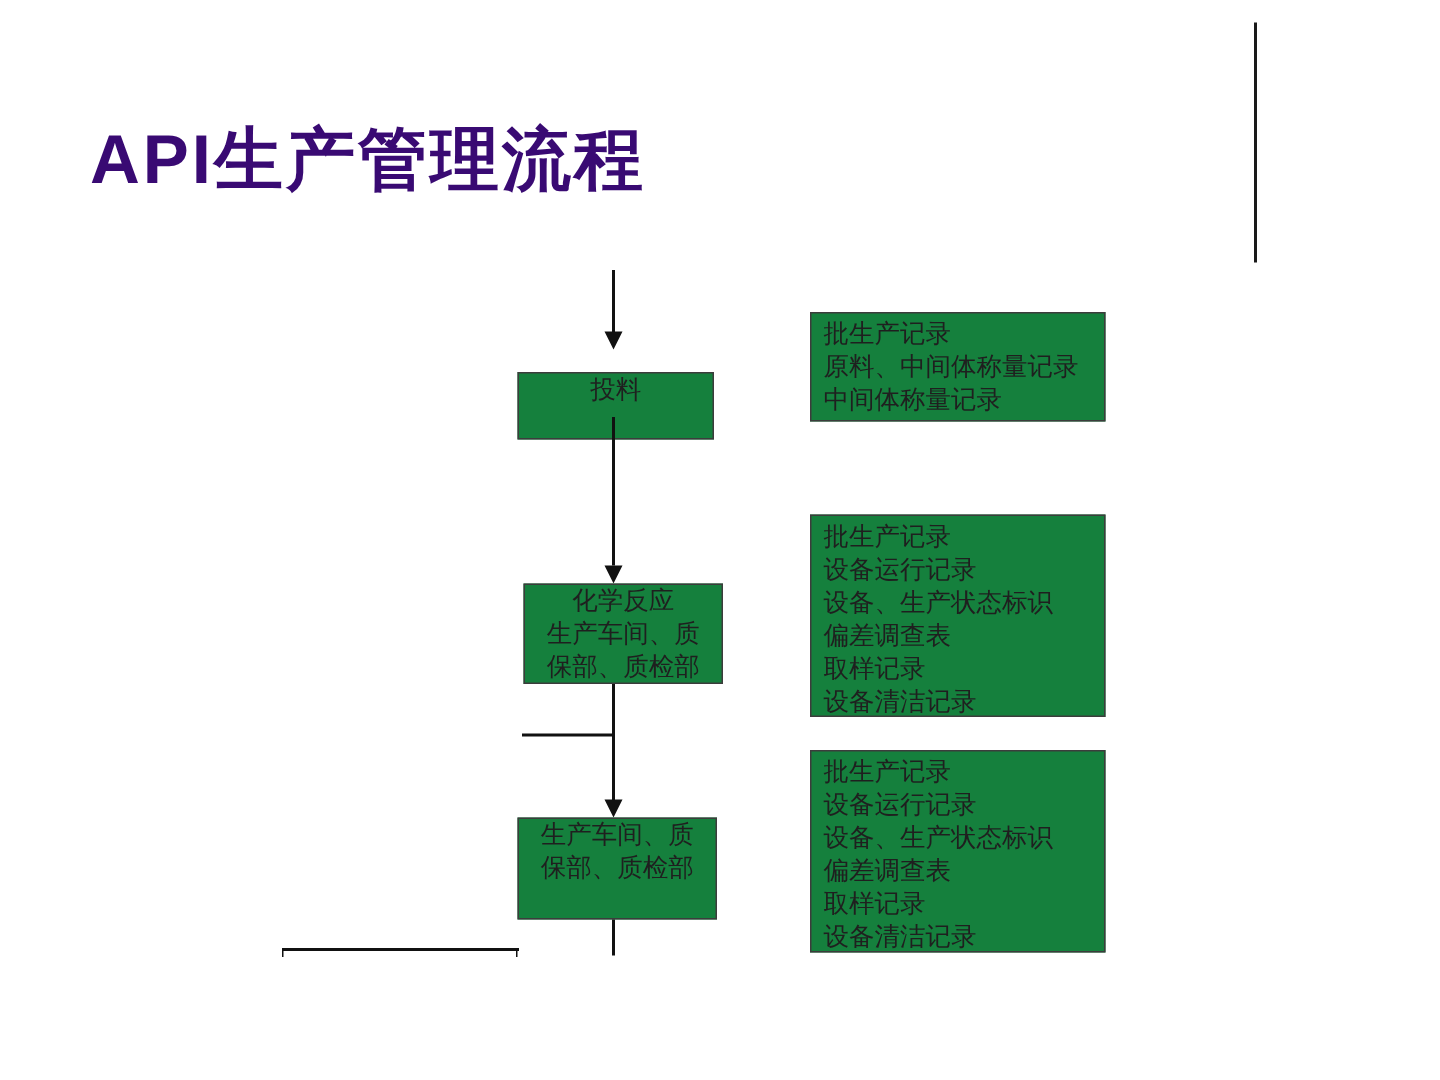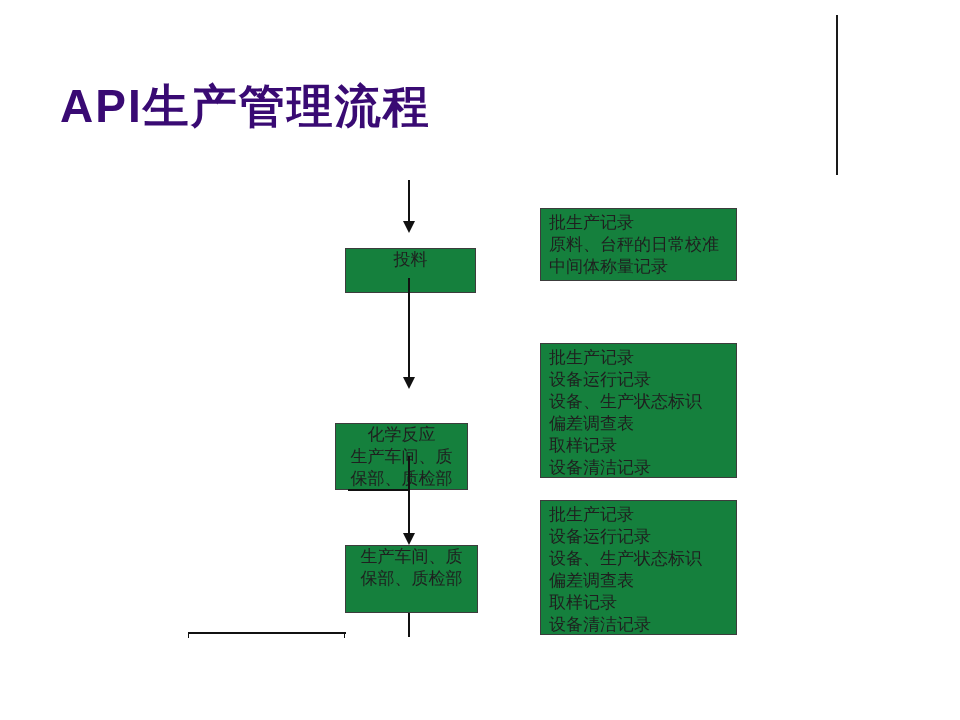--- a/index.html
+++ b/index.html
@@ -127,28 +127,28 @@
 
   <div class="vline" style="left:408px; top:180px; height:42px;"></div>
   <div class="arrowhead-down" style="left:403px; top:221px;"></div>
 
   <div class="fbox center" style="left:345px; top:248px; width:131px; height:45px;">
     <div>投料</div>
   </div>
 
   <div class="fbox leftpad records" style="left:540px; top:208px; width:197px; height:73px;">
     <div>批生产记录</div>
-    <div>原料、台秤的日常校准</div>
+    <div>原料、中间体称量记录</div>
     <div>中间体称量记录</div>
   </div>
 
   <div class="vline" style="left:408px; top:278px; height:99px;"></div>
   <div class="arrowhead-down" style="left:403px; top:377px;"></div>
 
-  <div class="fbox center" style="left:335px; top:389px; width:133px; height:67px;margin-top:34px;">
+  <div class="fbox center" style="left:349px; top:389px; width:133px; height:67px;">
     <div>化学反应</div>
     <div>生产车间、质</div>
     <div>保部、质检部</div>
   </div>
 
   <div class="fbox leftpad records" style="left:540px; top:343px; width:197px; height:135px;">
     <div>批生产记录</div>
     <div>设备运行记录</div>
     <div>设备、生产状态标识</div>
     <div>偏差调查表</div>

